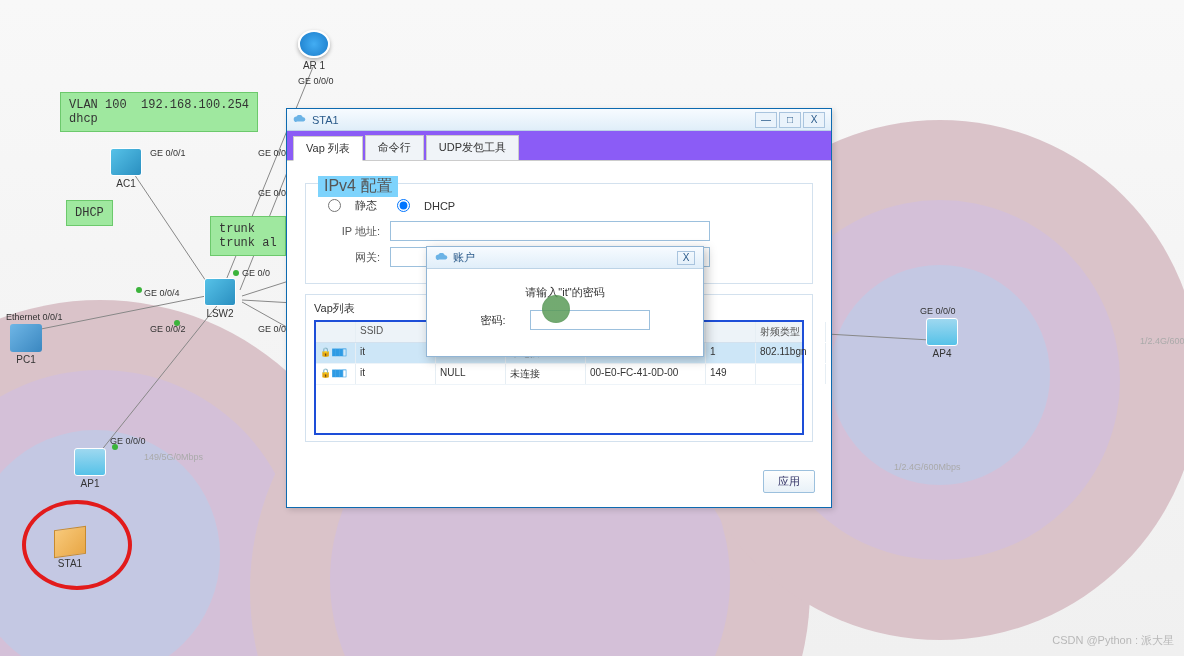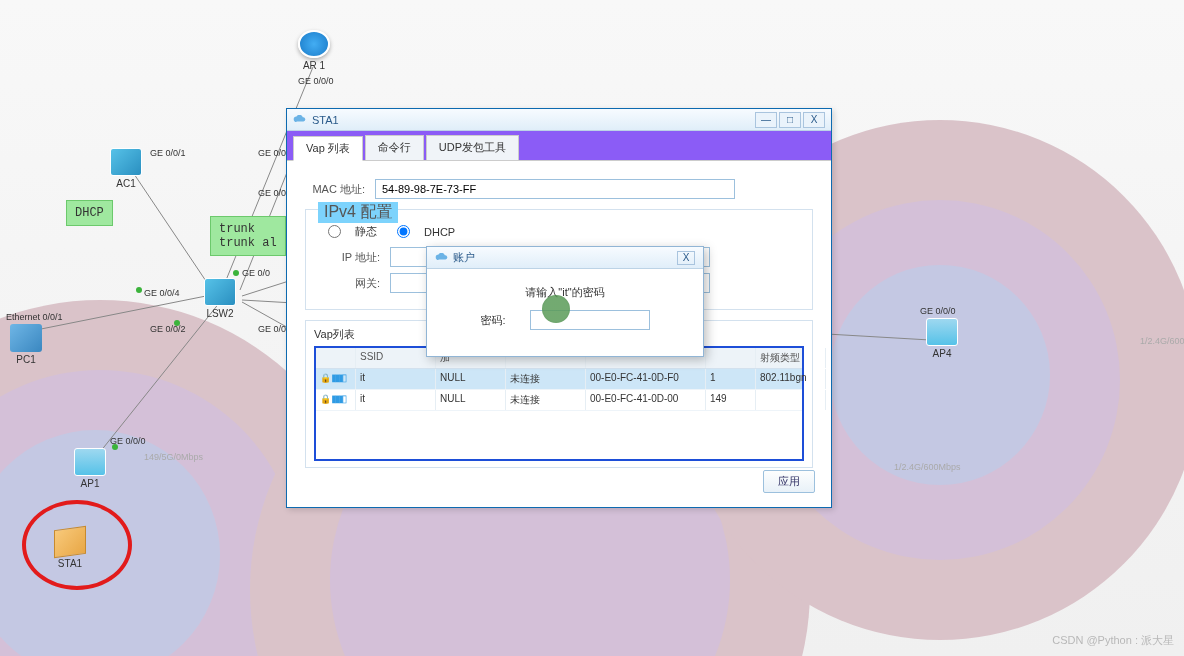--- a/index.html
+++ b/index.html
@@ -105,20 +105,22 @@
     <line x1="240" y1="290" x2="292" y2="160" stroke="#888"></line>
     <line x1="242" y1="296" x2="292" y2="280" stroke="#888"></line>
     <line x1="242" y1="302" x2="292" y2="330" stroke="#888"></line>
     <line x1="242" y1="300" x2="930" y2="340" stroke="#888"></line>
   </svg>
   <div class="gh" style="left:233px;top:270px"></div>
   <div class="gh" style="left:136px;top:287px"></div>
   <div class="gh" style="left:174px;top:320px"></div>
   <div class="gh" style="left:112px;top:444px"></div>
 
+  <div class="note" style="left:60px;top:92px">VLAN 100  192.168.100.254
+dhcp</div>
   <div class="note" style="left:66px;top:200px">DHCP</div>
   <div class="note" style="left:210px;top:216px">trunk
 trunk al</div>
 
   <div class="dev" style="left:298px;top:30px">
     <span class="ico router-ico"></span>
     <span>AR 1</span>
   </div>
   <div class="port-lbl" style="left:298px;top:76px">GE 0/0/0</div>
 
@@ -177,24 +179,20 @@
         <div class="winbtn">□</div>
         <div class="winbtn">X</div>
       </div>
     </div>
     <div class="tabbar">
       <div class="tab active">Vap 列表</div>
       <div class="tab">命令行</div>
       <div class="tab">UDP发包工具</div>
     </div>
     <div class="body">
-      <div class="row">
-        <label>MAC 地址:</label>
-        <input class="txt long" value="54-89-98-7E-73-FF" style="">
-      </div>
       <div class="fieldset">
         <div class="leg">IPv4 配置</div>
         <div class="radio-row">
           <label>
               <input type="radio" name="ipm" style=""> 
               <span>静态</span>
             </label>
           <label>
               <input type="radio" name="ipm" checked="" style=""> 
               <span>DHCP</span>

